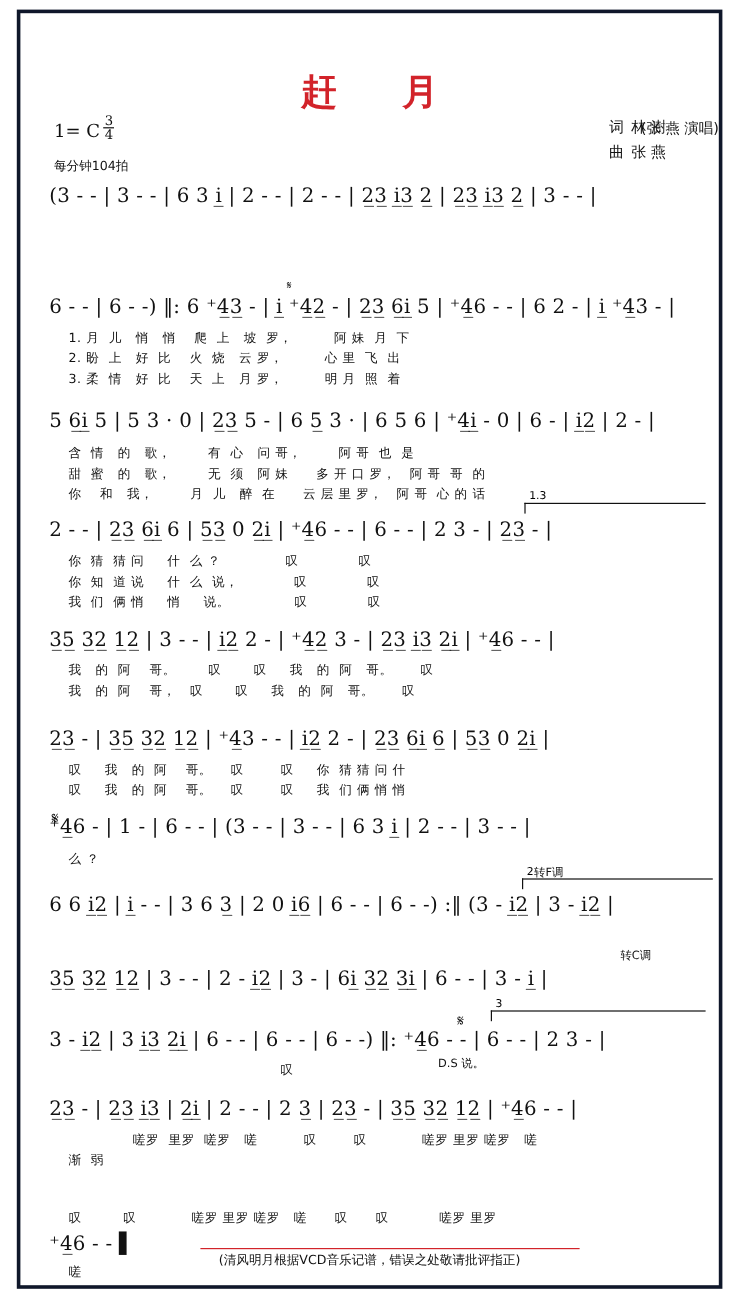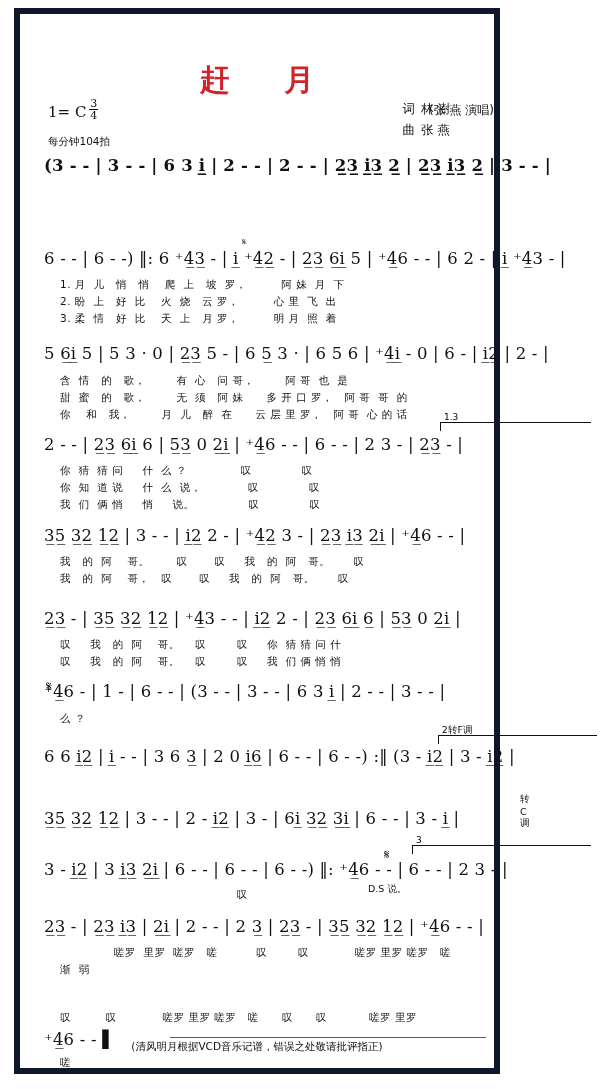--- a/index.html
+++ b/index.html
@@ -6,22 +6,22 @@
   body{
     width:616px;height:1089px;
     background:#ffffff;
     font-family:"DejaVu Sans","Liberation Sans",sans-serif;
     position:relative;
     overflow:hidden;
   }
   .sheet{
     position:absolute;
     left:14px;top:8px;
-    width:486px;height:1066px;
-    border:6px solid #0f172a;
+    width:588px;height:1066px;
+    border:3px solid #0f172a;
     box-sizing:border-box;
   }
   .title{
     position:absolute;left:0;top:46px;width:100%;
     text-align:center;
     color:#d2232a;
     font-size:30px;
     font-weight:bold;
     letter-spacing:22px;
     text-indent:22px;
@@ -114,21 +114,21 @@
     <span>1= C</span><span class="frac"><span class="num">3</span><span class="den">4</span></span>
   </div>
 
   <div class="tempo">每分钟104拍</div>
 
   <div class="credits">
     <div><span class="lbl">词</span><span>林  澍</span></div>
     <div><span class="lbl">曲</span><span>张  燕</span></div>
   </div>
 
-  <div class="staff" style="top:142px;font-weight:bold;">(3 - - | 3 - - | 6 3 i̲ | 2 - - | 2 - - | 2̲3̲ i̲3̲ 2̲ | 2̲3̲ i̲3̲ 2̲ | 3 - - |</div>
+  <div class="staff" style="top:142px;">(3 - - | 3 - - | 6 3 i̲ | 2 - - | 2 - - | 2̲3̲ i̲3̲ 2̲ | 2̲3̲ i̲3̲ 2̲ | 3 - - |</div>
 
 
   <div class="staff" style="top:235px;">6 - - | 6 - -) ‖: 6 ⁺4̲3̲ - | i̲ ⁺4̲2̲ - | 2̲3̲ 6̲i̲ 5 | ⁺4̲6 - - | 6 2 - | i̲ ⁺4̲3 - |</div>
   <div class="mark" style="left:222px;top:222px;">𝄋</div>
   <div class="lyric" style="top:264px;">1. 月  儿   悄   悄    爬  上   坡  罗，         阿 妹  月  下</div>
   <div class="lyric" style="top:281px;">2. 盼  上   好  比    火  烧   云 罗，         心 里  飞  出</div>
   <div class="lyric" style="top:298px;">3. 柔  情   好  比    天  上   月 罗，         明 月  照  着</div>
 
   <div class="staff" style="top:330px;">5 6̲i̲ 5 | 5 3 · 0 | 2̲3̲ 5 - | 6 5̲ 3 · | 6 5 6 | ⁺4̲i̲ - 0 | 6 - | i̲2̲ | 2 - |</div>
   <div class="lyric" style="top:360px;">含  情   的   歌，        有  心   问 哥，        阿 哥  也  是</div>

